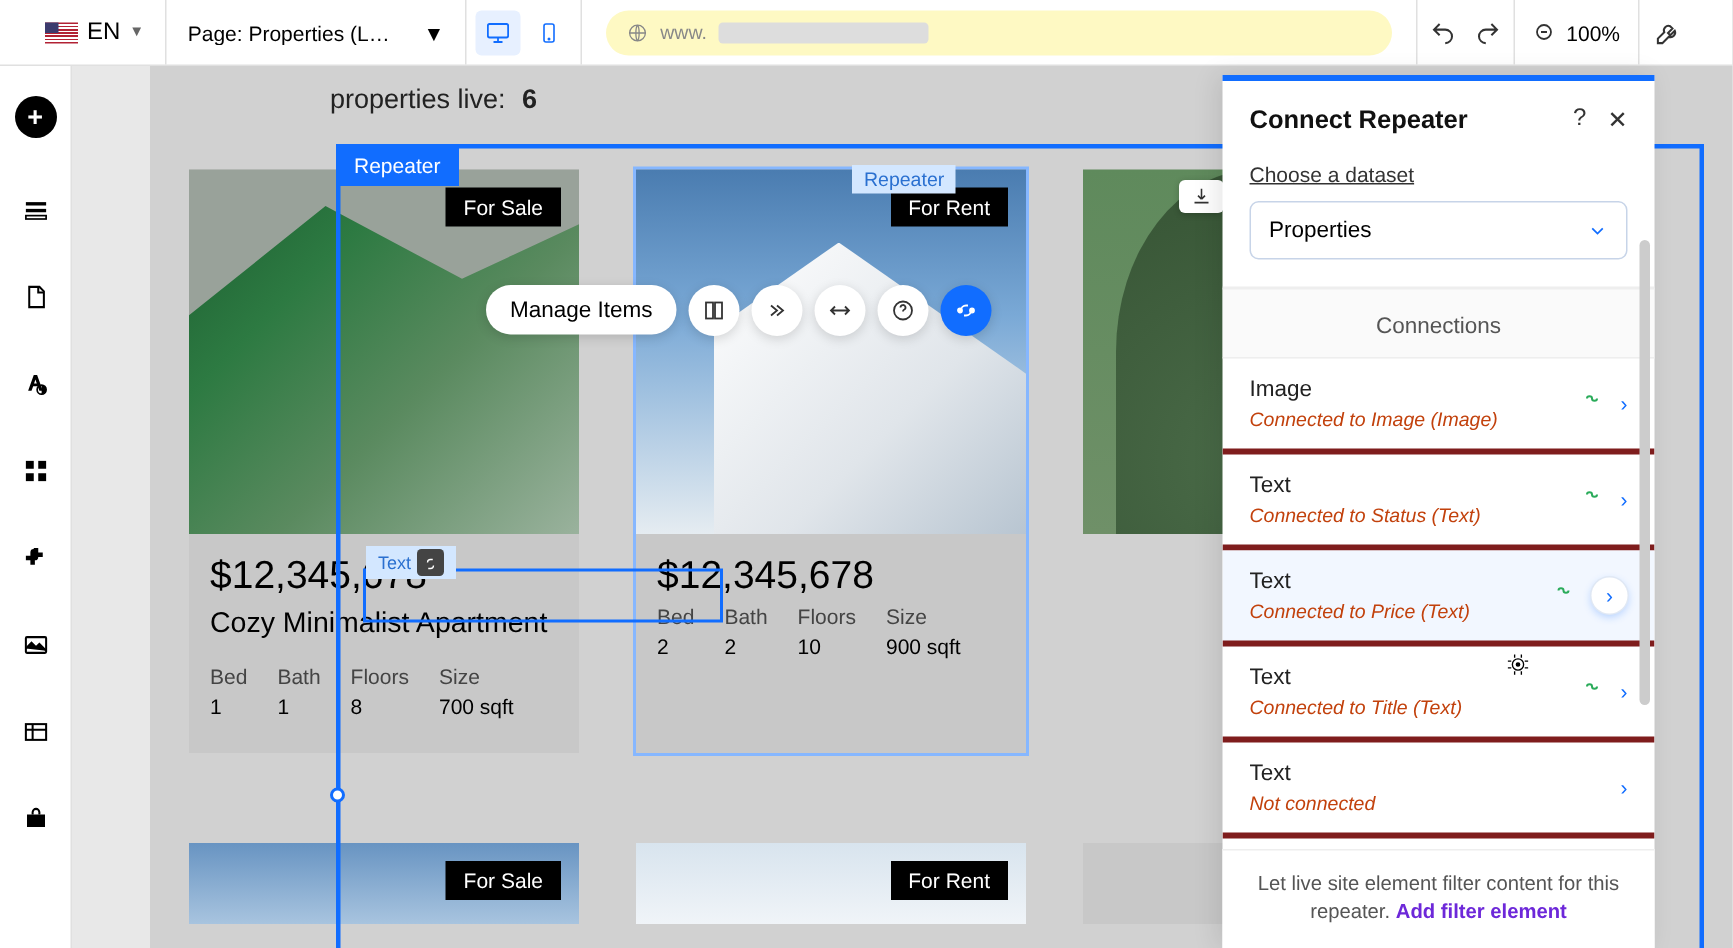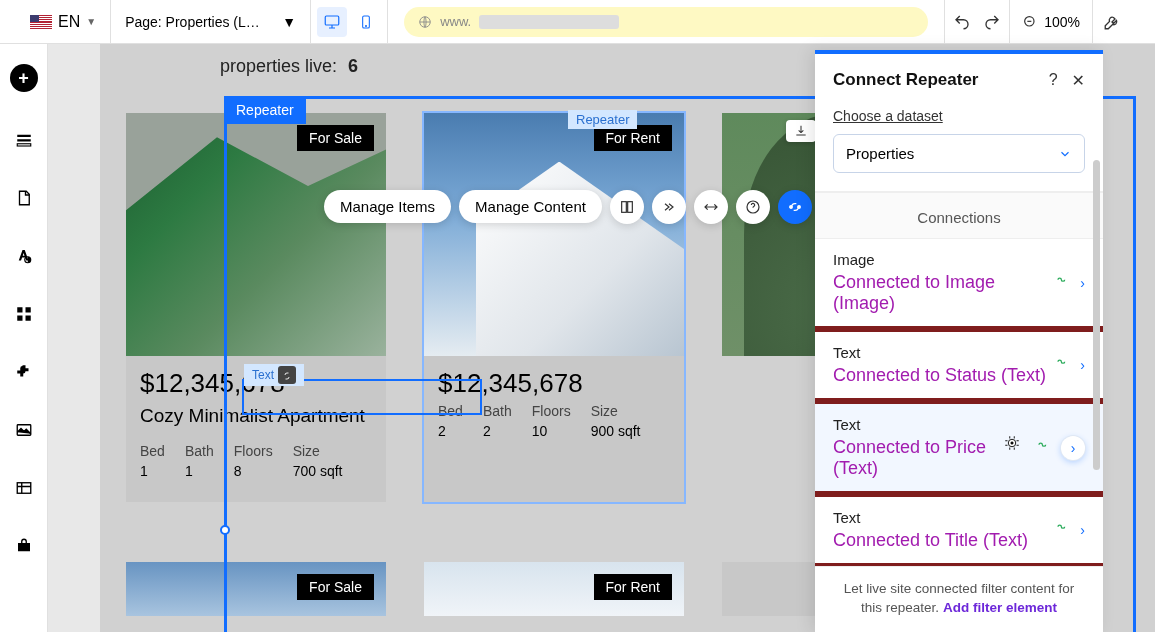--- a/index.html
+++ b/index.html
@@ -90,25 +90,25 @@
 .panel-hdr { display: flex; align-items: center; justify-content: space-between; padding: 16px 18px 14px; }
 .panel-hdr h2 { font-size: 17px; font-weight: 700; color: #111; }
 .panel-hdr-icons { display: flex; gap: 14px; color: #333; }
 .panel-hdr-icons span { cursor: pointer; font-size: 16px; }
 .panel-body { flex: 1; overflow-y: auto; }
 .panel-sec { padding: 4px 18px 18px; border-bottom: 1px solid #eee; }
 .panel-sec label { font-size: 14px; color: #333; display: block; margin-bottom: 10px; text-decoration: underline; }
 .dd { border: 1px solid #c7d4e8; border-radius: 6px; padding: 10px 12px; display: flex; justify-content: space-between; align-items: center; cursor: pointer; font-size: 15px; }
 .dd svg { stroke: #116dff; }
 .conn-hdr { text-align: center; color: #555; font-size: 15px; padding: 16px 0 12px; background: #fafafa; border-top: 1px solid #eee; border-bottom: 1px solid #eee; }
-.conn-row { padding: 12px 18px; display: flex; align-items: center; justify-content: space-between; border-bottom: 6px solid #7f1d1d; cursor: pointer; }
+.conn-row { padding: 12px 18px; display: flex; align-items: center; justify-content: space-between; border-bottom: 4px solid #7f1d1d; cursor: pointer; }
 .conn-row:hover, .conn-row.hl { background: #f2f7ff; }
 .conn-row-l { display: flex; flex-direction: column; gap: 4px; }
 .conn-row-l .t { font-size: 15px; color: #222; }
-.conn-row-l .s { font-size: 18px; color: #a21caf; }
+.conn-row-l .s { font-size: 13px; color: #c2410c; font-style: italic; }
 .conn-row-r { display: flex; align-items: center; gap: 10px; }
 .conn-ic { color: #2aab5a; }
 .conn-row.hl .arrow-circ { width: 24px; height: 24px; border-radius: 50%; background: #fff; box-shadow: 0 0 0 1px #e0e8f4, 0 2px 6px rgba(17,109,255,.3); display: flex; align-items: center; justify-content: center; }
 .arrow { color: #116dff; font-size: 14px; }
 .panel-foot { padding: 12px 18px 14px; font-size: 13.5px; color: #555; text-align: center; border-top: 1px solid #eee; background: #fff; line-height: 1.45; }
 .panel-foot a { color: #6d28d9; cursor: pointer; font-weight: bold; }
 
 .scrollbar { position: absolute; right: 3px; top: 106px; width: 7px; height: 310px; background: #ccc; border-radius: 4px; }
 
 
@@ -318,21 +318,20 @@
     <span>Text</span>
     <span class="link">
         <svg width="12" height="12" fill="none" stroke-width="1.8" viewBox="0 0 24 24">
           <path d="M8 12a4 4 0 0 1 4-4h3m1 8a4 4 0 0 1-4 4H9"></path>
         </svg>
       </span>
   </div>
 
   <div class="action-bar">
     <div class="pill">Manage Items</div>
-    <div class="pill">Manage Content</div>
     <div class="circ">
         <svg width="16" height="16" fill="none" stroke-width="1.8" viewBox="0 0 24 24">
           <rect x="4" y="4" width="7" height="16"></rect>
           <rect x="13" y="4" width="7" height="16"></rect>
         </svg>
       </div>
     <div class="circ">
         <svg width="16" height="16" fill="none" stroke-width="1.8" viewBox="0 0 24 24">
           <path d="M6 7l6 5-6 5M12 7l6 5-6 5"></path>
         </svg>
@@ -433,21 +432,21 @@
       <div class="conn-row-l">
           <span class="t">Text</span>
           <span class="s">Not connected</span>
         </div>
       <div class="conn-row-r">
           <span class="arrow">›</span>
         </div>
     </div>
   </div>
   <div class="panel-foot">
-    <span>Let live site connected filter content for this repeater.</span>
+    <span>Let live site element filter content for this repeater.</span>
     <a>Add filter element</a>
   </div>
   <div class="scrollbar"></div>
 </div>
 
 <div class="cursor">
   <svg width="18" height="18" viewBox="0 0 24 24" fill="#fff" stroke="#000" stroke-width="1.2">
       <path d="M9 3v3m6-3v3M3 9h3m-3 6h3m12-6h3m-3 6h3M9 21v-3m6 3v-3M12 7a5 5 0 1 0 0 10 5 5 0 0 0 0-10z"></path>
       <circle cx="12" cy="12" r="1.5" fill="#000"></circle>
     </svg>

